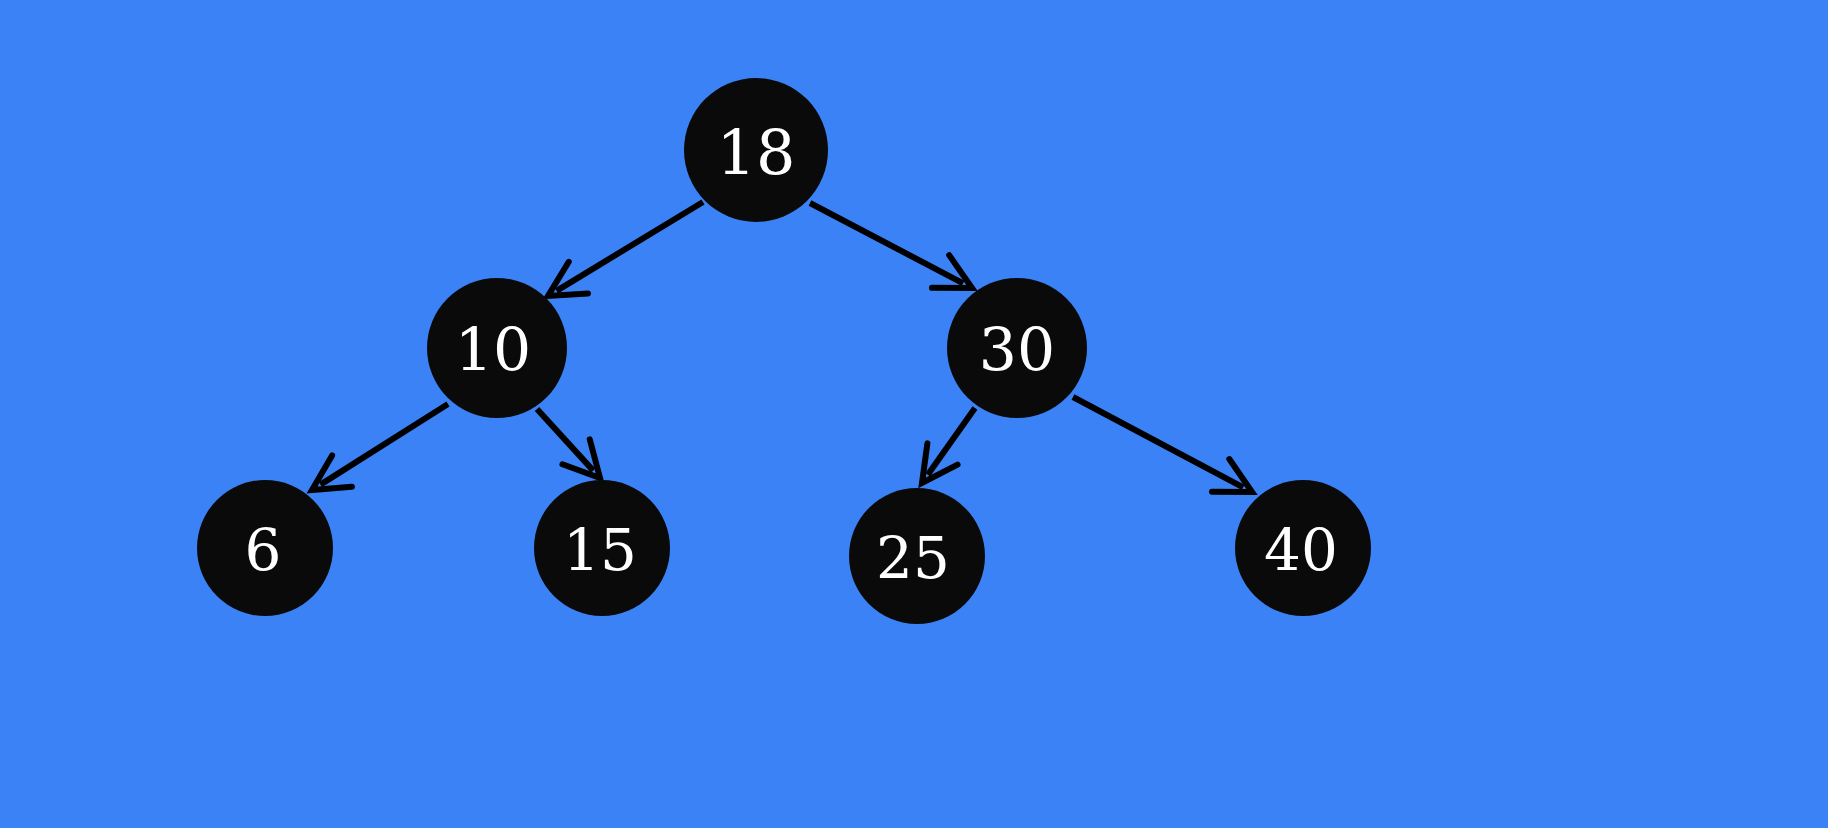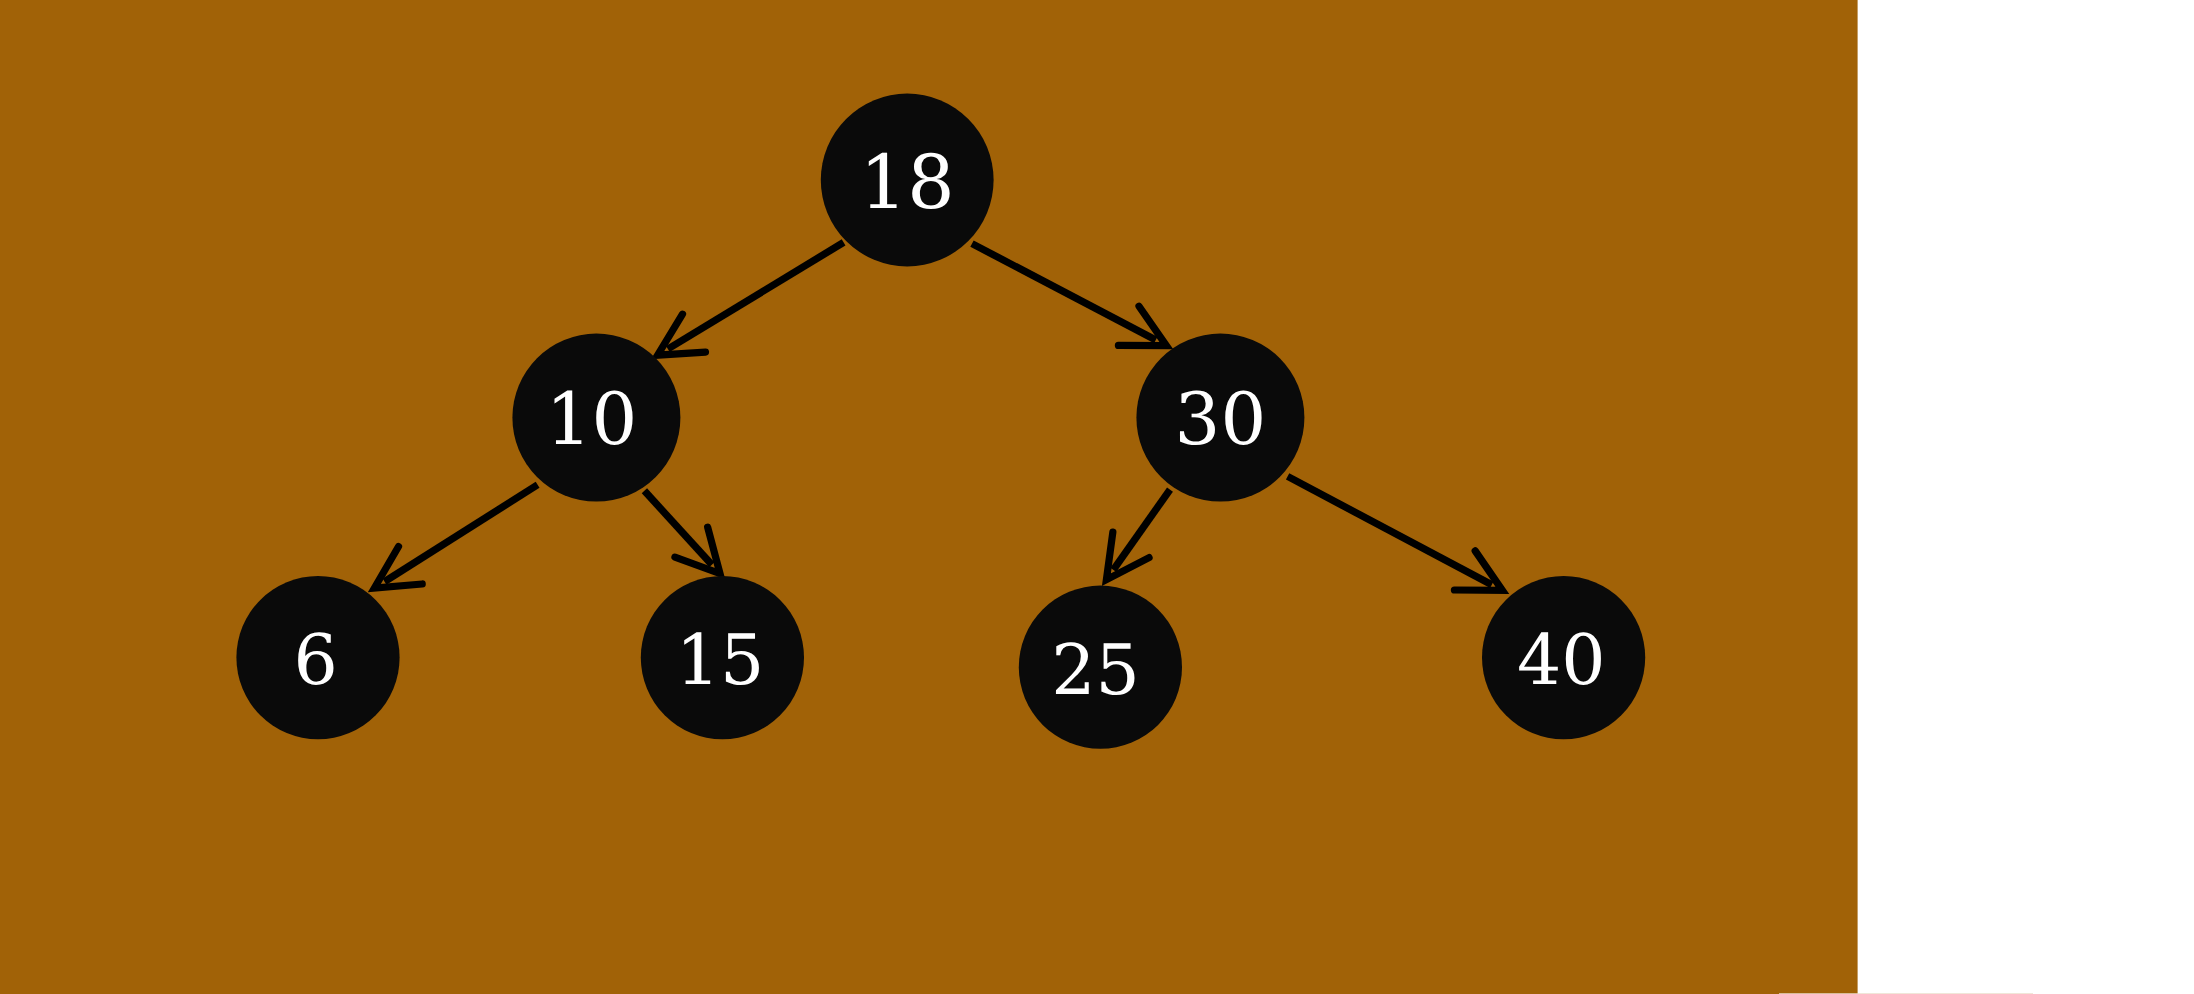--- a/index.html
+++ b/index.html
@@ -2,23 +2,23 @@
 <html><head>
 <meta charset="utf-8">
 <style>
   html, body {
     margin: 0;
     padding: 0;
     background: #ffffff;
   }
   #canvas {
     position: relative;
-    width: 1548px;
+    width: 1828px;
     height: 828px;
-    background: #a16207;
+    background: #3b82f6;
     overflow: hidden;
     font-family: "DejaVu Serif", serif;
   }
   #tree-svg {
     position: absolute;
     left: 0;
     top: 0;
     width: 1828px;
     height: 828px;
     display: block;

